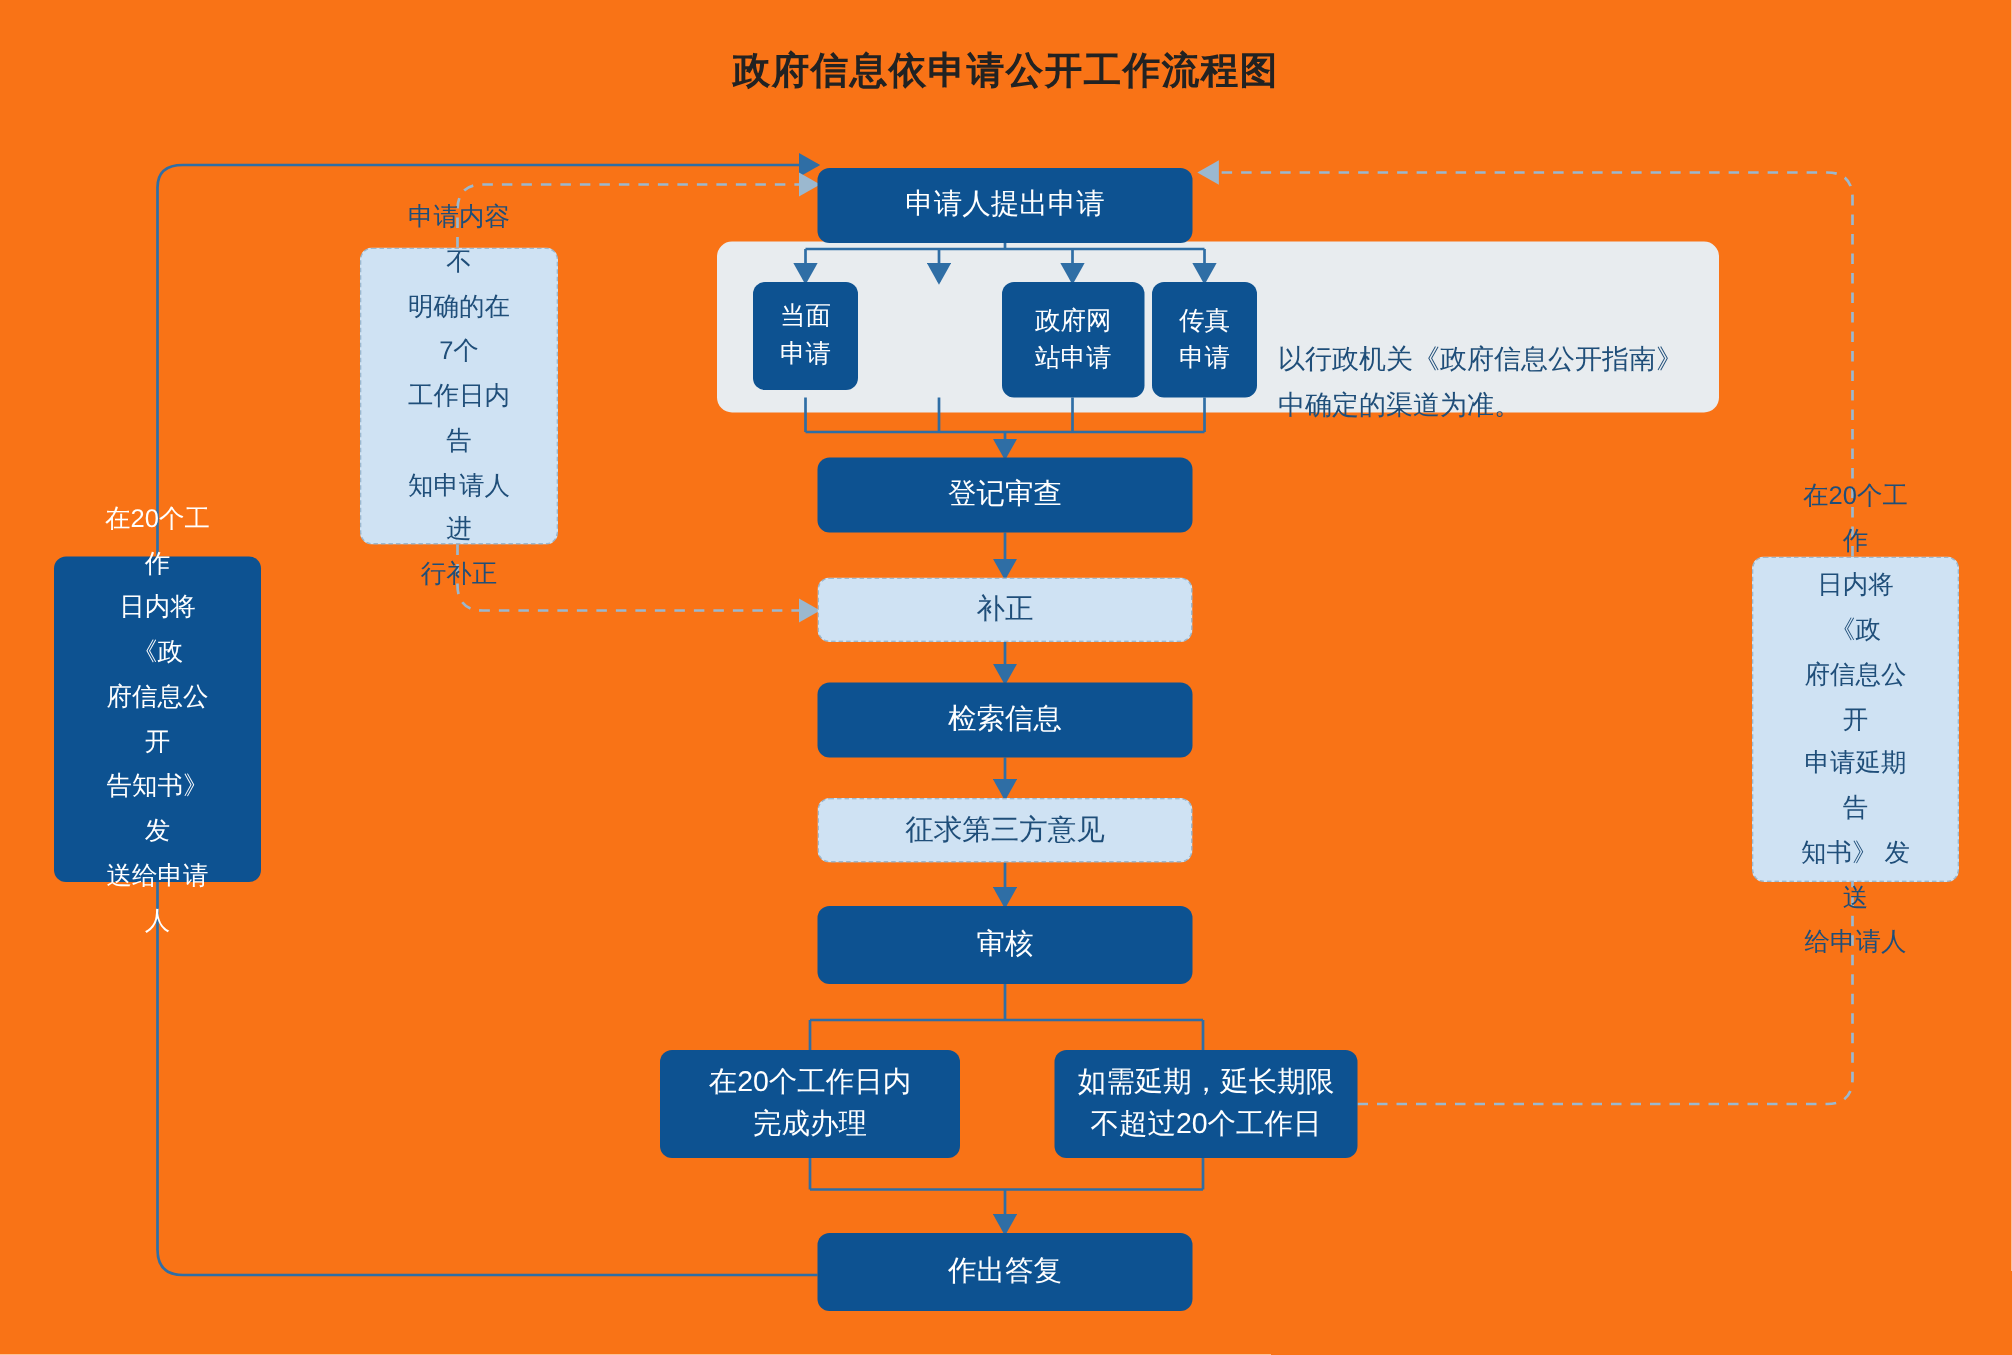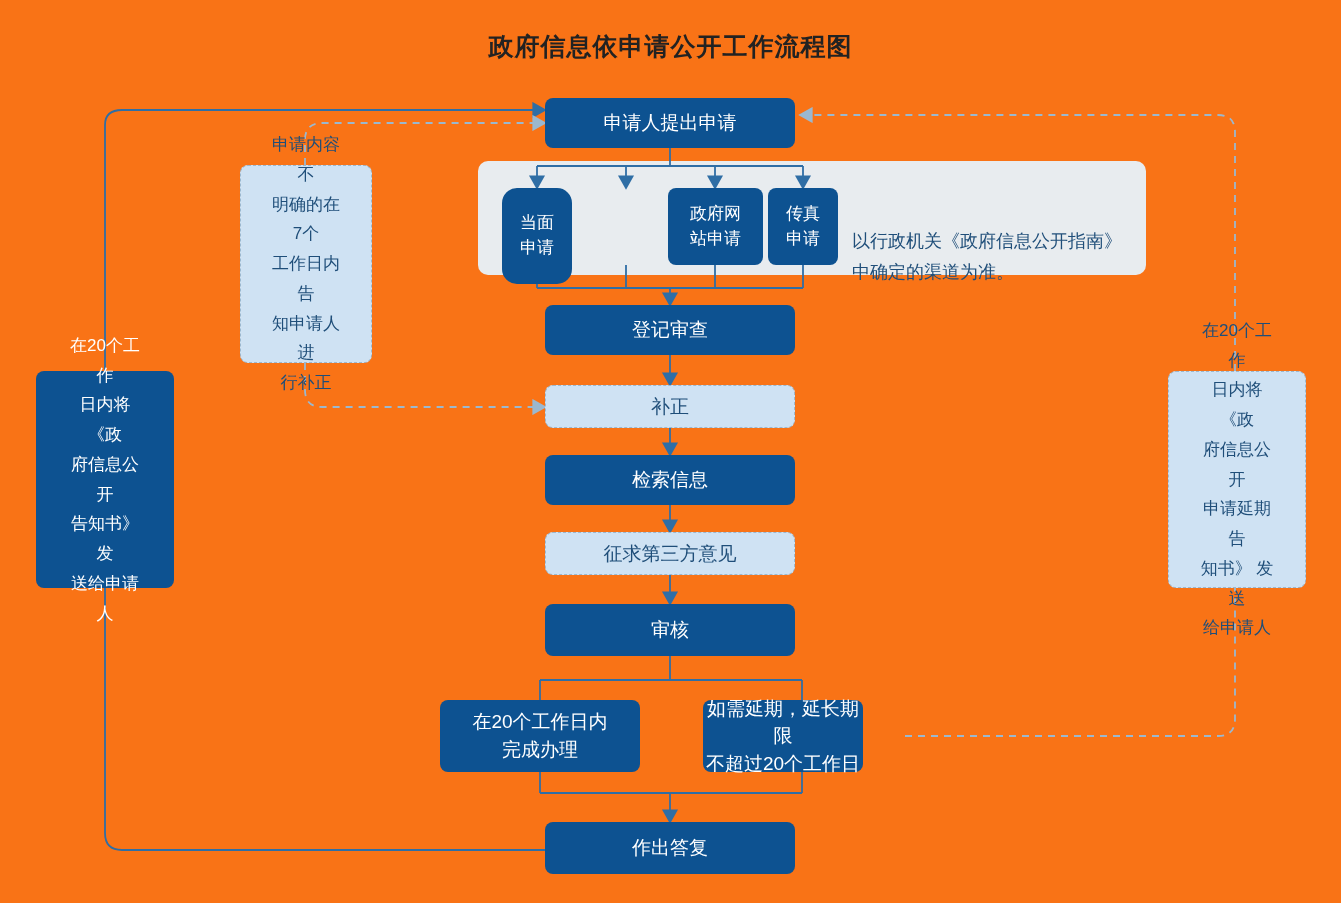--- a/index.html
+++ b/index.html
@@ -143,41 +143,41 @@
       <path d="M305,165 L305,140 Q305,123 322,123 L545,123" marker-end="url(#arrow-dash)"></path>
 
       <path d="M305,363 L305,390 Q305,407 322,407 L545,407" marker-end="url(#arrow-dash)"></path>
 
       <path d="M905,736 L1218,736 Q1235,736 1235,719 L1235,588"></path>
 
       <path d="M1235,371 L1235,132 Q1235,115 1218,115 L800,115" marker-end="url(#arrow-dash)"></path>
     </g>
   </svg>
 
-  <div class="node dark" style="left:545px; top:98px; width:250px; height:50px;">
+  <div class="node dark" style="left:545px; top:112px; width:250px; height:50px;">
     <span>申请人提出申请</span>
   </div>
 
-  <div class="node dark small" style="left:502px; top:188px; width:70px; height:96px; white-space:pre-line;border-radius:15px;">
+  <div class="node dark small" style="left:502px; top:188px; width:70px; height:72px; white-space:pre-line;">
     <span>当面
 申请</span>
   </div>
 
 
   <div class="node dark small" style="left:668px; top:188px; width:95px; height:77px; white-space:pre-line;">
     <span>政府网
 站申请</span>
   </div>
 
   <div class="node dark small" style="left:768px; top:188px; width:70px; height:77px; white-space:pre-line;">
     <span>传真
 申请</span>
   </div>
 
-  <div class="channel-note" style="left:852px; top:194px; width:290px; white-space:pre-line;">
+  <div class="channel-note" style="left:852px; top:194px; width:290px; white-space:pre-line;font-family:Liberation Mono, monospace;">
     <span>以行政机关《政府信息公开指南》
 中确定的渠道为准。</span>
   </div>
 
   <div class="node dark" style="left:545px; top:305px; width:250px; height:50px;">
     <span>登记审查</span>
   </div>
 
   <div class="node light" style="left:545px; top:385px; width:250px; height:43px;">
     <span>补正</span>
@@ -193,21 +193,21 @@
 
   <div class="node dark" style="left:545px; top:604px; width:250px; height:52px;">
     <span>审核</span>
   </div>
 
   <div class="node dark" style="left:440px; top:700px; width:200px; height:72px; white-space:pre-line;">
     <span>在20个工作日内
 完成办理</span>
   </div>
 
-  <div class="node dark" style="left:703px; top:700px; width:160px; height:72px; white-space:pre-line;">
+  <div class="node dark" style="left:703px; top:700px; width:202px; height:72px; white-space:pre-line;">
     <span>如需延期，延长期限
 不超过20个工作日</span>
   </div>
 
   <div class="node dark" style="left:545px; top:822px; width:250px; height:52px;">
     <span>作出答复</span>
   </div>
 
   <div class="node light vertical-note" style="left:240px; top:165px; width:132px; height:198px; white-space:pre-line;">
     <span>申请内容不

